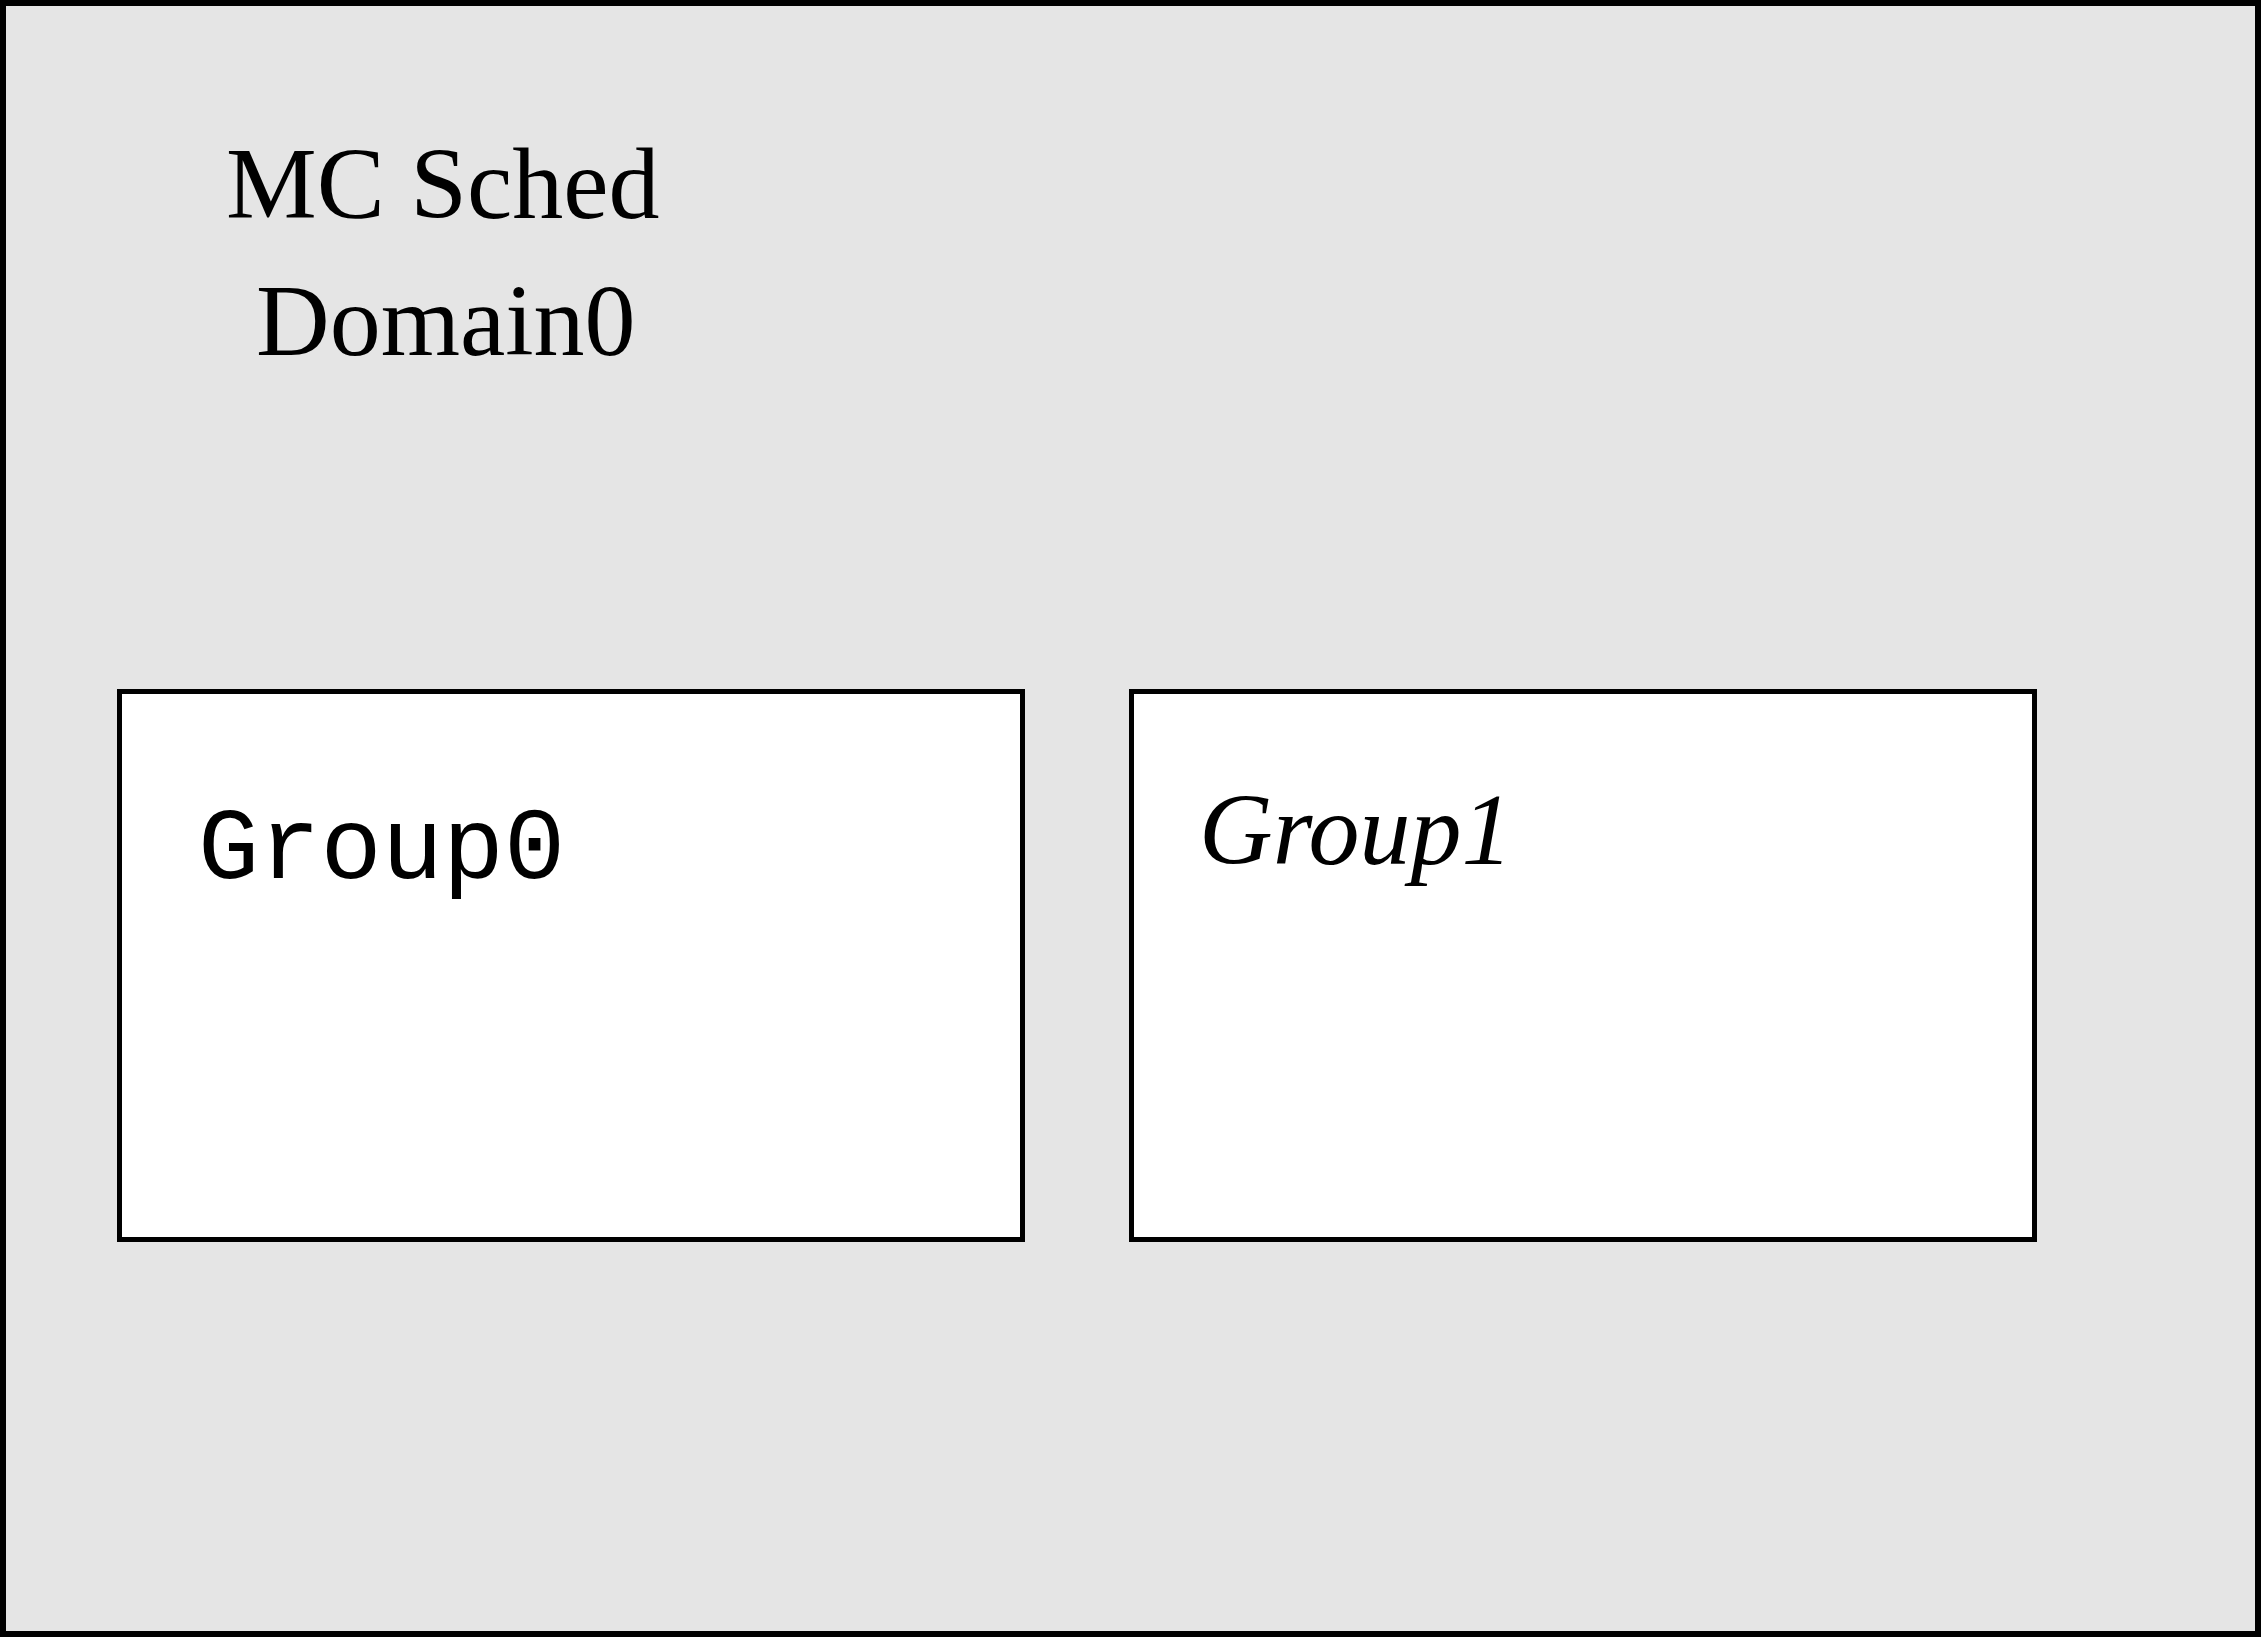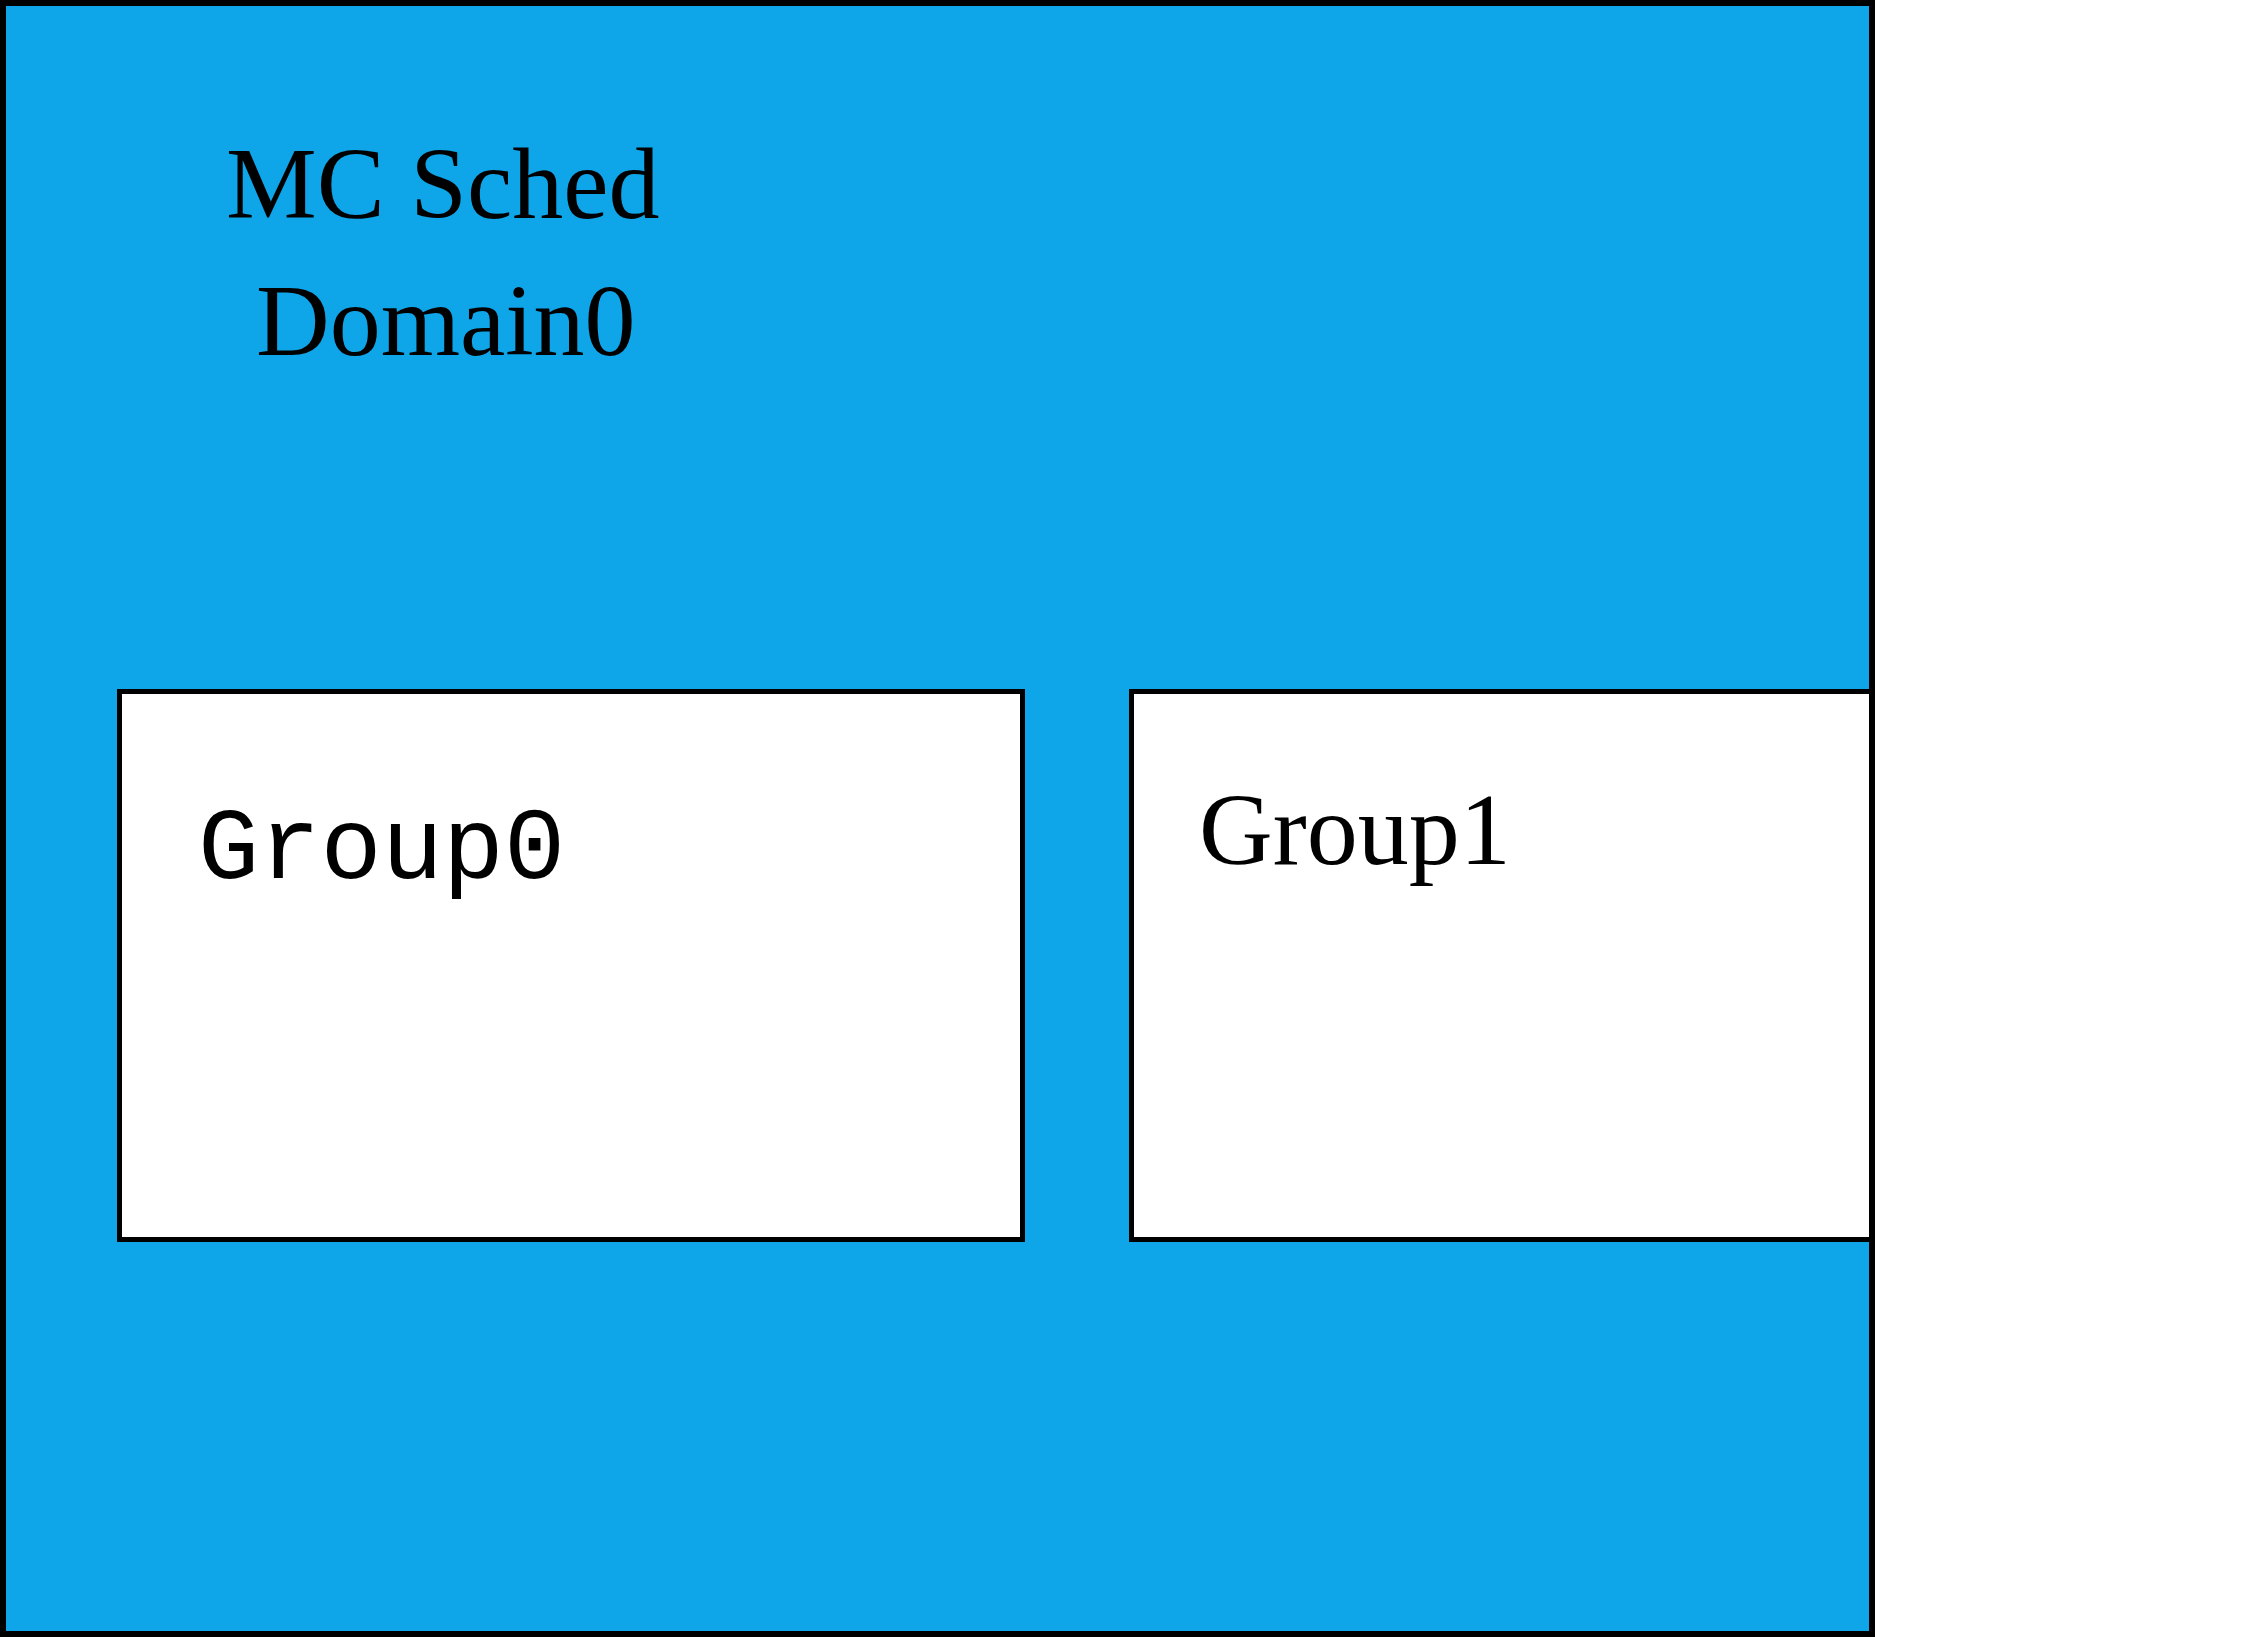--- a/index.html
+++ b/index.html
@@ -2,24 +2,24 @@
 <html style="font-size:8.2px"><head>
 <meta charset="utf-8">
 <style>
   html, body {
     margin: 0;
     padding: 0;
     background: #ffffff;
   }
   #canvas {
     position: relative;
-    width: 1875px;
+    width: 2261px;
     height: 1637px;
     box-sizing: border-box;
-    background: #0ea5e9;
+    background: #e5e5e5;
     border: 6.1px solid #000000;
     font-family: "Liberation Serif", "DejaVu Serif", serif;
     color: #000000;
     overflow: hidden;
   }
   .diagram-text {
     position: absolute;
     font-size: 102px;
     line-height: 1;
     white-space: pre;
@@ -30,21 +30,21 @@
   .group-box {
     position: absolute;
     top: 683px;
     width: 908px;
     height: 553px;
     box-sizing: border-box;
     border: 5.1px solid #000000;
     background: #ffffff;
   }
   #group-box-0 { left: 111px; font-family: Liberation Mono, monospace; }
-  #group-box-1 { left: 1123px; }
+  #group-box-1 { left: 1123px; font-style: italic; }
   #group0-label { left: 76px;  top: 106px; }
   #cpu0-label   { left: 544px; top: 261px; }
   #group1-label { left: 65px;  top: 85px; }
   #cpu1-label   { left: 589px; top: 271px; }
 </style>
 </head>
 <body>
 
 <div id="canvas">
 

